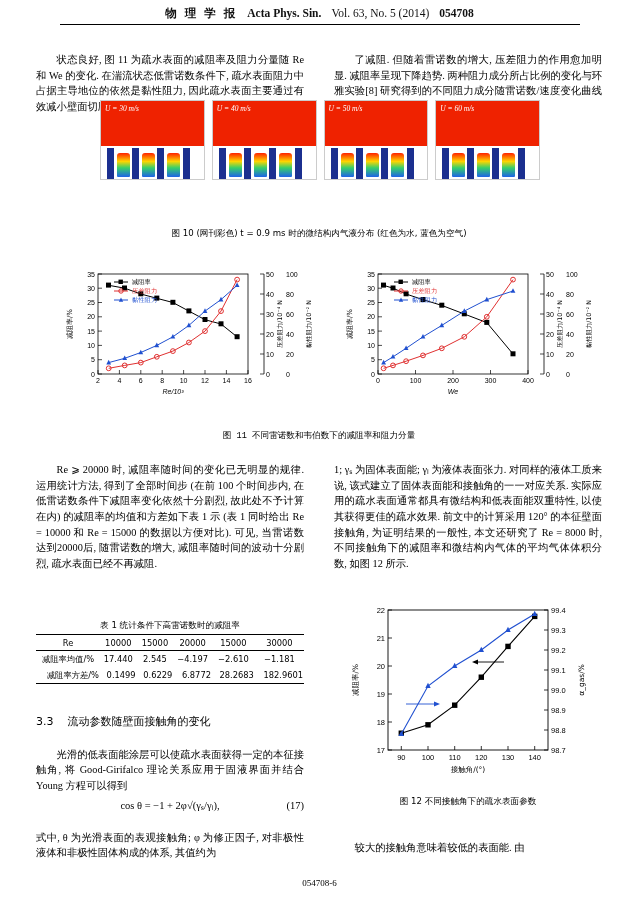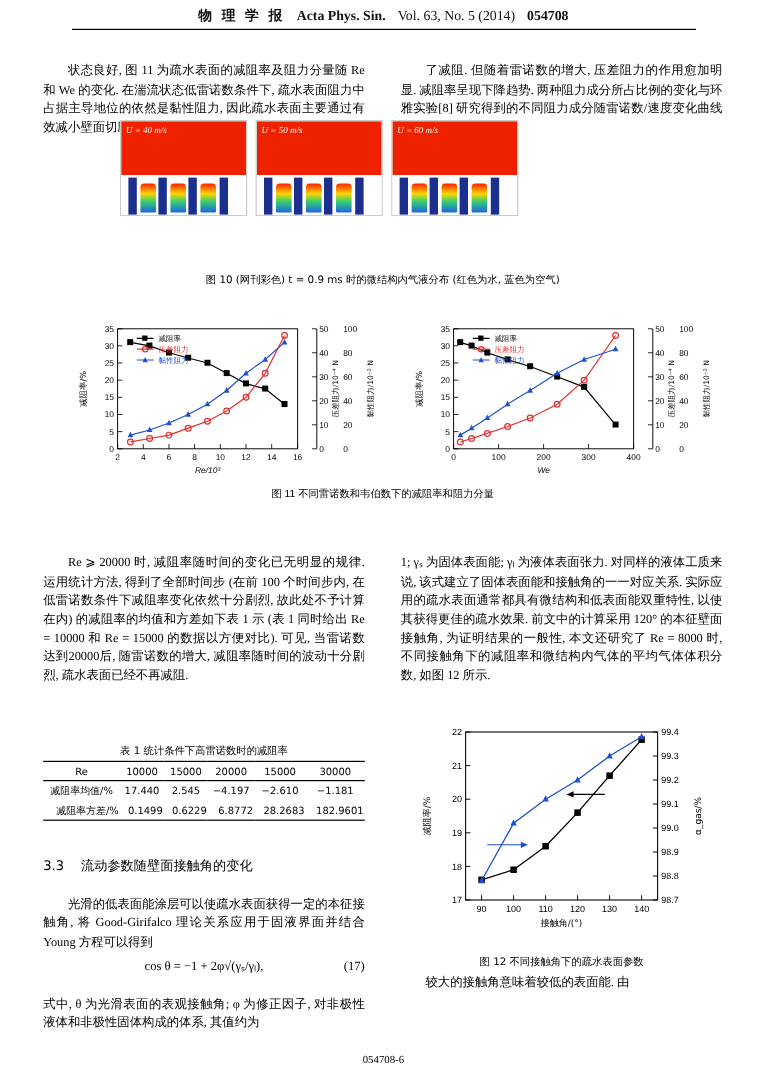--- a/index.html
+++ b/index.html
@@ -40,22 +40,22 @@
         background:linear-gradient(180deg,#ff2200 0%,#ffd400 35%,#36d06a 62%,#1e63e8 100%);}
   .pillar{position:absolute;bottom:0;width:7px;height:31px;background:#1b2f8f;}
   .fig10-cap{position:absolute;left:36px;top:228px;width:566px;text-align:center;font-size:8.6px;
     font-family:"DejaVu Sans",sans-serif;}
 
   
   .fig11-wrap{position:absolute;left:42px;top:262px;width:556px;height:160px;}
   .chart{position:absolute;top:0;width:262px;height:150px;}
   .chart.c1{left:16px;}
   .chart.c2{left:296px;}
-  .fig11-cap{position:absolute;left:36px;top:406px;width:566px;text-align:center;font-size:8.6px;
-    font-family:Liberation Sans, sans-serif;}
+  .fig11-cap{position:absolute;left:36px;top:430px;width:566px;text-align:center;font-size:8.6px;
+    font-family:Liberation Mono, monospace;}
 
   
   .tbl-cap{position:absolute;left:36px;top:620px;width:268px;text-align:center;font-size:8.6px;
     font-family:"DejaVu Sans",sans-serif;}
   table.t1{position:absolute;left:36px;top:634px;width:268px;border-collapse:collapse;
     font-size:8.3px;font-family:"DejaVu Sans",sans-serif;}
   table.t1 td,table.t1 th{padding:2.5px 1px;text-align:center;font-weight:normal;}
   table.t1 tr.top td{border-top:1px solid #000;border-bottom:0.8px solid #000;}
   table.t1 tr.last td{border-bottom:1px solid #000;text-align:right;}
   table.t1 td.rowhdr{text-align:center;}
@@ -89,20 +89,32 @@
   <div class="col colL" style="top:36px;">
     <p>状态良好, 图 11 为疏水表面的减阻率及阻力分量随 Re 和 We 的变化. 在湍流状态低雷诺数条件下, 疏水表面阻力中占据主导地位的依然是黏性阻力, 因此疏水表面主要通过有效减小壁面切应力实现</p>
   </div>
 
   <div class="col colR" style="top:36px;">
     <p>了减阻. 但随着雷诺数的增大, 压差阻力的作用愈加明显. 减阻率呈现下降趋势. 两种阻力成分所占比例的变化与环雅实验[8] 研究得到的不同阻力成分随雷诺数/速度变化曲线 (湍流段) 的趋势符合.</p>
   </div>
 
   <div class="fig10-wrap">
     <div class="fig10-row">
+      <div class="snap">
+        <div class="topband"></div>
+        <div class="lbl">U = 30 m/s</div>
+        <div class="lowband"></div>
+        <div class="pillar" style="left:6px;"></div>
+        <div class="blob" style="left:16px;"></div>
+        <div class="pillar" style="left:31px;"></div>
+        <div class="blob" style="left:41px;"></div>
+        <div class="pillar" style="left:56px;"></div>
+        <div class="blob" style="left:66px;"></div>
+        <div class="pillar" style="left:82px;"></div>
+      </div>
       <div class="snap">
         <div class="topband"></div>
         <div class="lbl">U = 40 m/s</div>
         <div class="lowband"></div>
         <div class="pillar" style="left:6px;"></div>
         <div class="blob" style="left:16px;"></div>
         <div class="pillar" style="left:31px;"></div>
         <div class="blob" style="left:41px;"></div>
         <div class="pillar" style="left:56px;"></div>
         <div class="blob" style="left:66px;"></div>
@@ -525,19 +537,19 @@
         </g>
         <g stroke="#2050d0" stroke-width="0.9" fill="none">
           <line x1="62" y1="104" x2="92" y2="104"></line>
           <polygon points="96,104 90,101.4 90,106.6" fill="#2050d0" stroke="none"></polygon>
         </g>
       </g>
     </svg>
   </div>
   <div class="fig12-cap">图 12  不同接触角下的疏水表面参数</div>
 
-  <div class="col colR" style="top:796px;">
+  <div class="col colR" style="top:824px;">
     <p>较大的接触角意味着较低的表面能. 由</p>
   </div>
 
   <div class="footer">054708-6</div>
 
 </div>
 
 </body></html>

